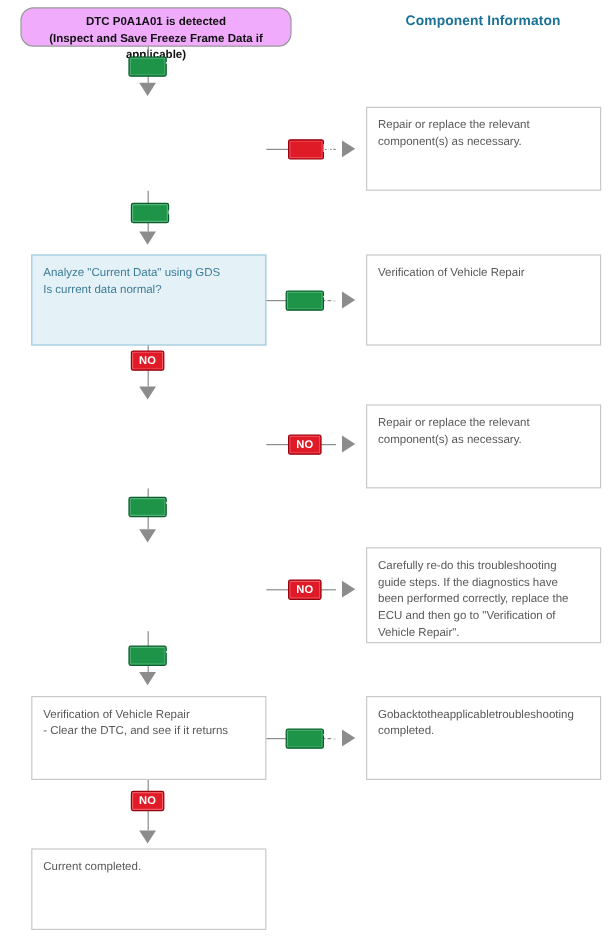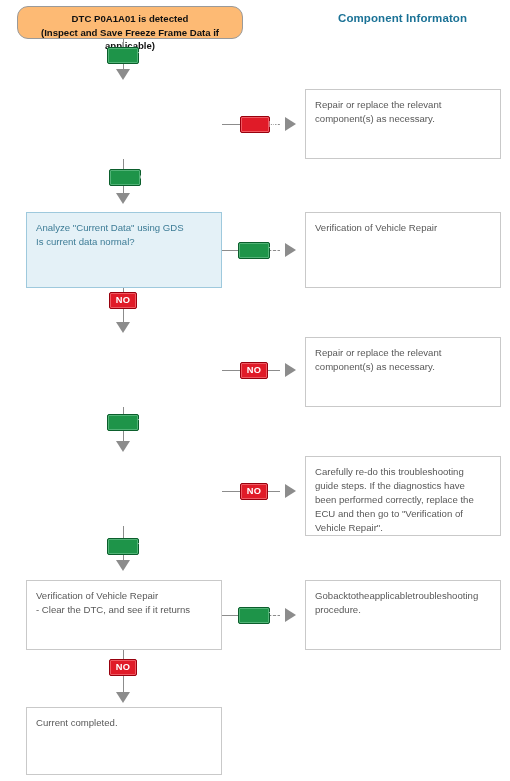--- a/index.html
+++ b/index.html
@@ -17,21 +17,21 @@
     position:absolute;
     font-size:11.5px;
     font-weight:bold;
     color:#1b7296;
     letter-spacing:.1px;
     white-space:nowrap;
   }
   .start-box{
     position:absolute;
     box-sizing:border-box;
-    background:#fdba74;
+    background:#f0abfc;
     border:1px solid #9a9a9a;
     border-radius:11px;
     text-align:center;
     font-size:9.6px;
     font-weight:bold;
     color:#111;
     line-height:13.5px;
     padding-top:5px;
   }
   .box{
@@ -166,21 +166,21 @@
   <div class="badge yes" style="left:107px;top:538px;width:32px;">YES</div>
   <div class="arrow-down" style="left:116px;top:560px;"></div>
 
   <div class="box" style="left:26px;top:580px;width:196px;height:70px;">Verification of Vehicle Repair
 - Clear the DTC, and see if it returns</div>
 
   <div class="hline" style="left:222px;top:615px;width:58px;"></div>
   <div class="badge yes" style="left:238px;top:607px;width:32px;">YES</div>
   <div class="arrow-right" style="left:285px;top:608px;"></div>
   <div class="box" style="left:305px;top:580px;width:196px;height:70px;">Gobacktotheapplicabletroubleshooting
-procedure.</div>
+completed.</div>
 
   <div class="vline" style="left:123px;top:650px;height:42px;"></div>
   <div class="badge no" style="left:109px;top:659px;width:28px;">NO</div>
   <div class="arrow-down" style="left:116px;top:692px;"></div>
 
   <div class="box" style="left:26px;top:707px;width:196px;height:68px;">Current completed.</div>
 
 </div>
 
 </body></html>

